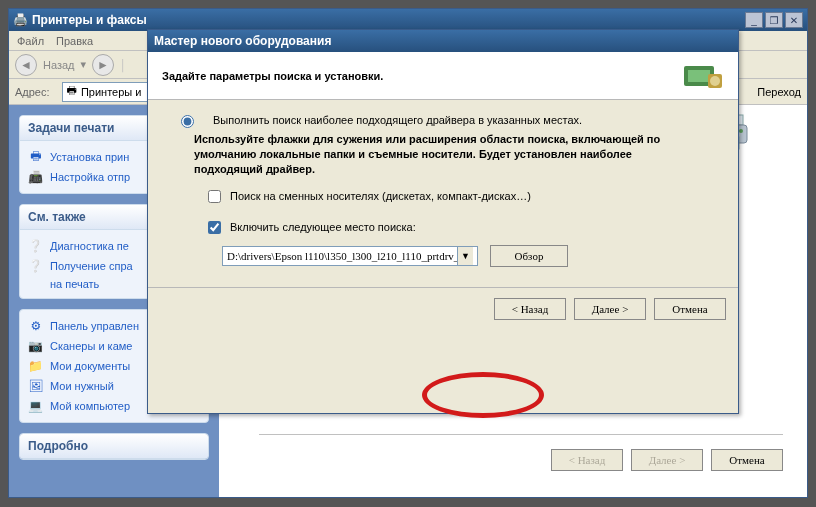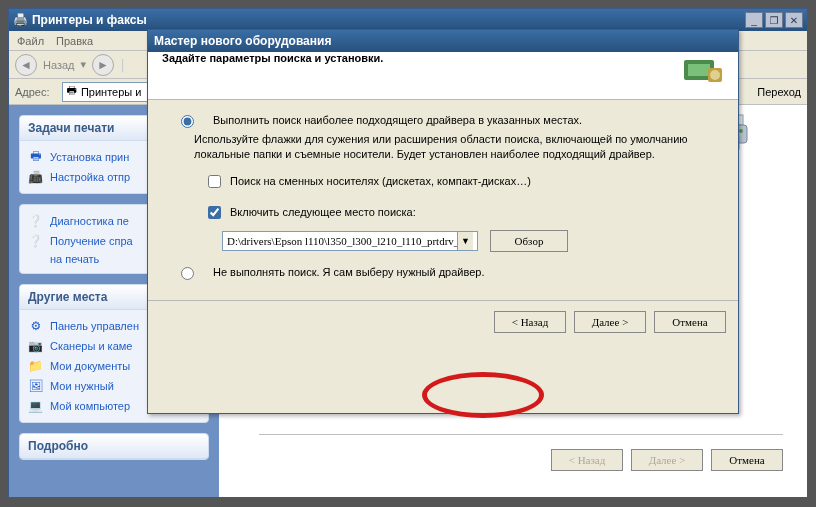--- a/index.html
+++ b/index.html
@@ -124,33 +124,33 @@
     background:#ece9d8; border:1px solid #3a5b89; z-index:10;
     box-shadow: 2px 2px 4px rgba(0,0,0,.3);
   }
   .dlg-titlebar {
     height:22px; background: linear-gradient(#3a6ea5,#27507d);
     color:#fff; display:flex;align-items:center; padding:0 6px;
     font-weight:bold; font-size:12px;
   }
   .dlg-header {
     height:48px; background:#fff; border-bottom:1px solid #b8b8b8;
-    display:flex; align-items:flex-start; padding:0 14px;
+    display:flex; align-items:center; padding:0 14px;
     justify-content:space-between;
   }
   .dlg-header-text { font-weight:bold; color:#000; }
   .dlg-header-icon {
     width:44px;height:36px;
   }
   .dlg-body {
     padding: 14px 28px 0 28px; color:#000;
   }
   .radio-row { display:flex; align-items:flex-start; gap:16px; margin-bottom:4px;}
   .radio { accent-color: #3a6ea5; margin-top:1px;}
-  .desc-text { color:#000; margin: 2px 10px 10px 18px; line-height:1.35;}
+  .desc-text { color:#000; margin: 2px 10px 10px 18px; line-height:1.35;font-weight:bold;}
   .chk-row { display:flex; align-items:center; gap:6px; margin-left:28px; }
   .chk { accent-color:#3a6ea5;}
   .path-row { display:flex; align-items:center; gap:12px; margin:8px 0 2px 46px;}
   .path-input {
     width:256px; height:20px; border:1px solid #7f9db9; background:#fff;
     display:flex; align-items:center; padding:0 4px; font-family:Tahoma; font-size:11px;
   }
   .path-drop {
     width:16px;height:18px;border-left:1px solid #7f9db9;
     display:flex;align-items:center;justify-content:center;color:#000;font-size:9px;
@@ -216,37 +216,37 @@
             <span>Установка прин</span>
           </div>
           <div class="side-item">
             <span class="side-icon">📠</span>
             <span>Настройка отпр</span>
           </div>
         </div>
       </div>
 
       <div class="side-box">
+        <div class="side-box-header">См. также</div>
         <div class="side-box-body">
           <div class="side-item">
             <span class="side-icon">❔</span>
             <span>Диагностика пе</span>
           </div>
           <div class="side-item">
             <span class="side-icon">❔</span>
             <span>Получение спра</span>
           </div>
           <div class="side-item" style="padding-left:22px">
             <span>на печать</span>
           </div>
         </div>
       </div>
 
       <div class="side-box">
-        <div class="side-box-header">Другие места</div>
         <div class="side-box-body">
           <div class="side-item">
             <span class="side-icon">⚙</span>
             <span>Панель управлен</span>
           </div>
           <div class="side-item">
             <span class="side-icon">📷</span>
             <span>Сканеры и каме</span>
           </div>
           <div class="side-item">
@@ -321,24 +321,20 @@
     </div>
 
     <div class="path-row">
       <div class="path-input">
         <span style="white-space:nowrap;overflow:hidden;">D:\drivers\Epson l110\l350_l300_l210_l110_prtdrv_</span>
         <span class="path-drop">▼</span>
       </div>
       <button class="xp-btn" style="min-width:78px">Обзор</button>
     </div>
 
-    <div class="radio-row" style="margin-top:14px">
-      <input type="radio" class="radio" style="">
-      <span>Не выполнять поиск. Я сам выберу нужный драйвер.</span>
-    </div>
 
   </div>
   <div class="dlg-divider"></div>
   <div class="dlg-btns">
     <button class="xp-btn">&lt; Назад</button>
     <button class="xp-btn">Далее &gt;</button>
     <button class="xp-btn">Отмена</button>
   </div>
 </div>
 

